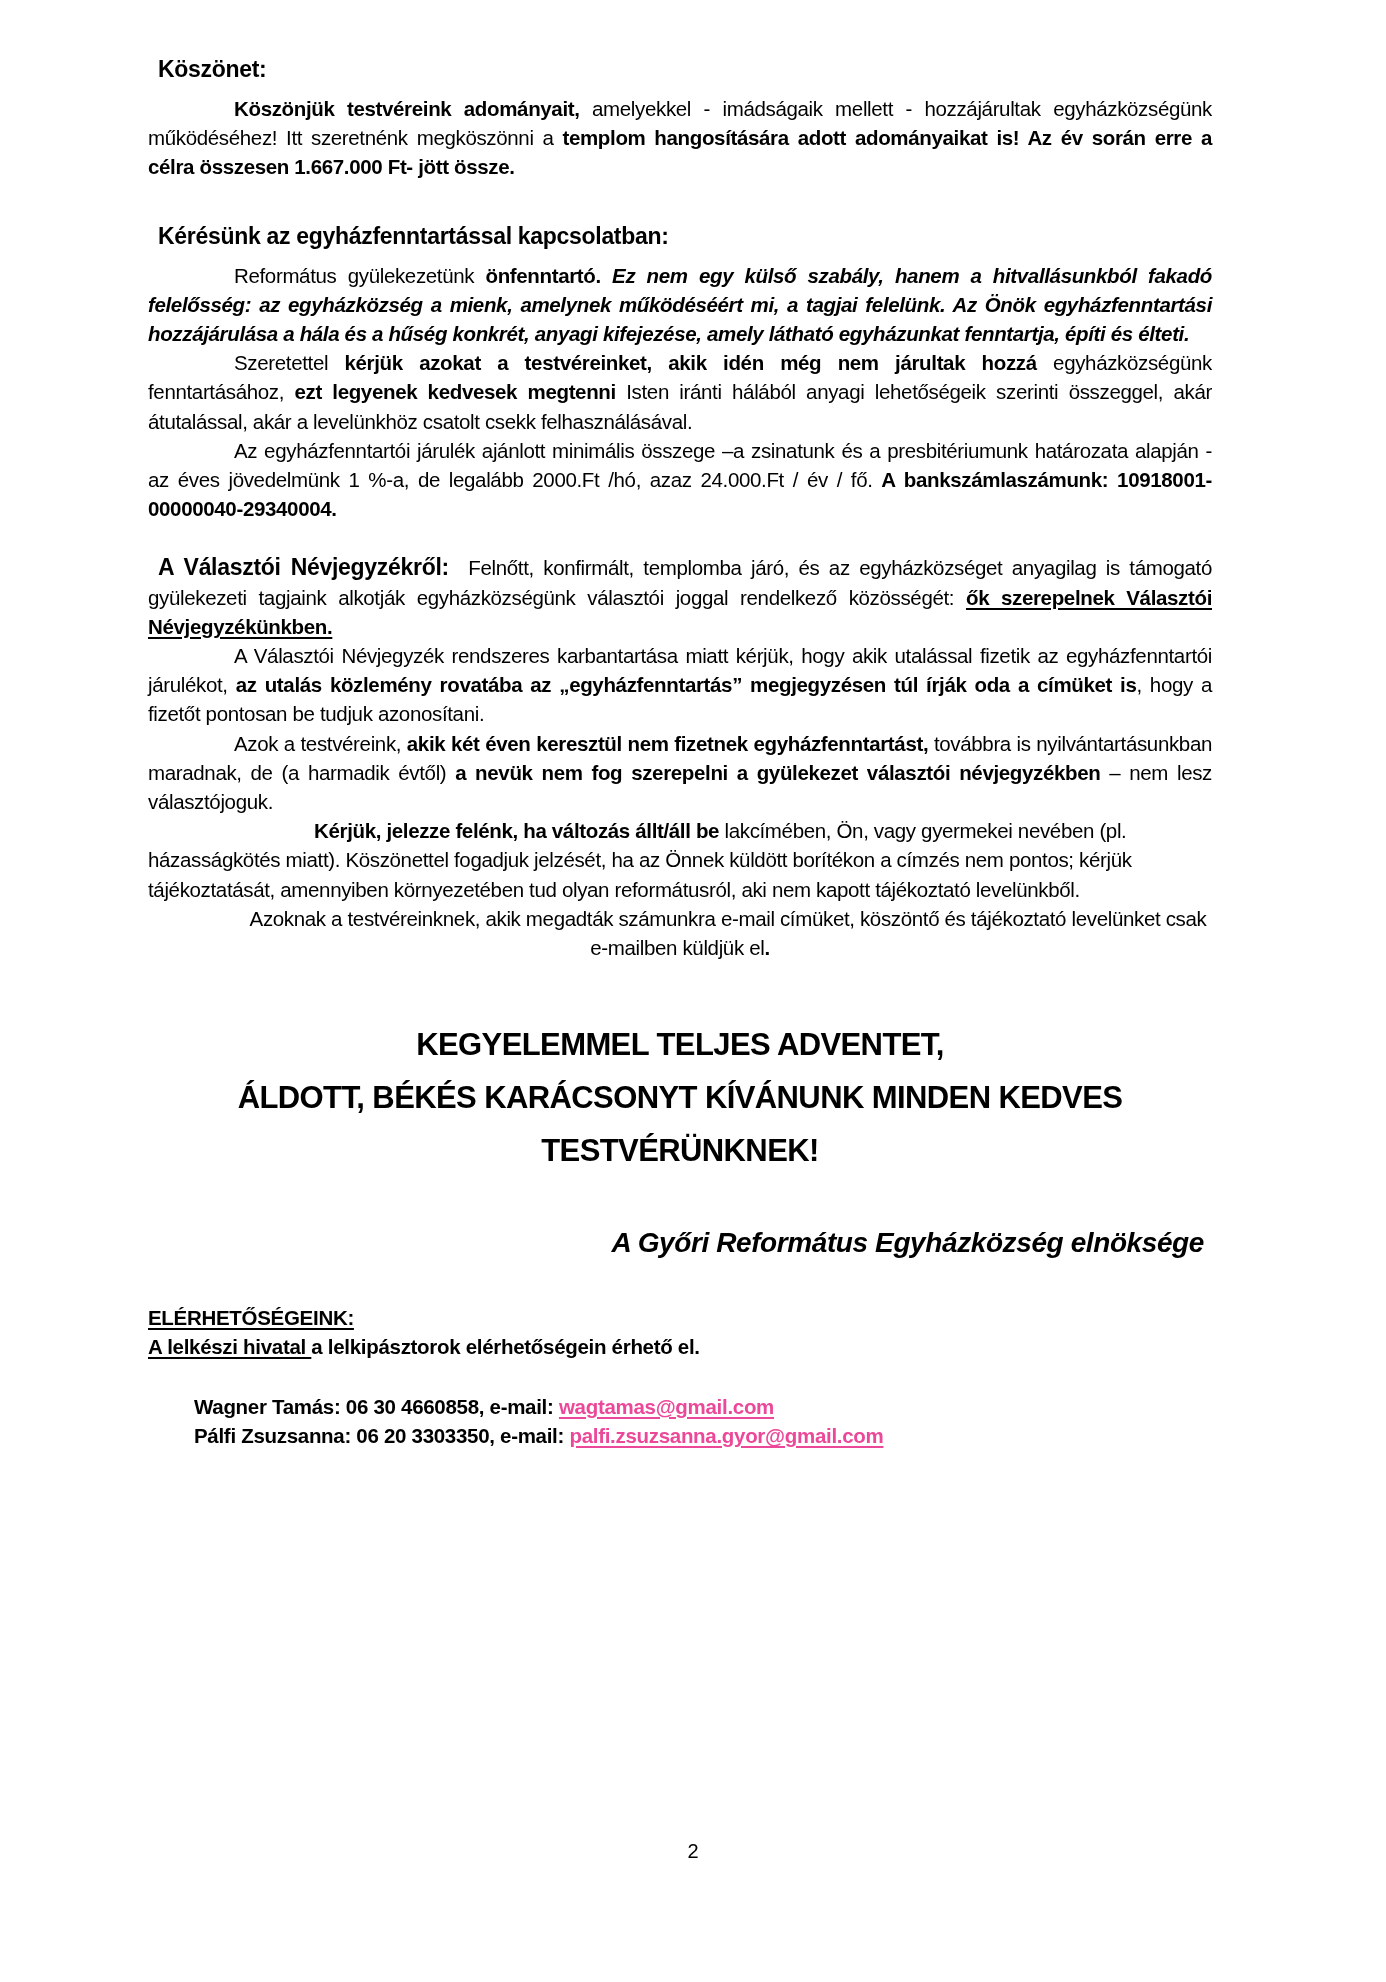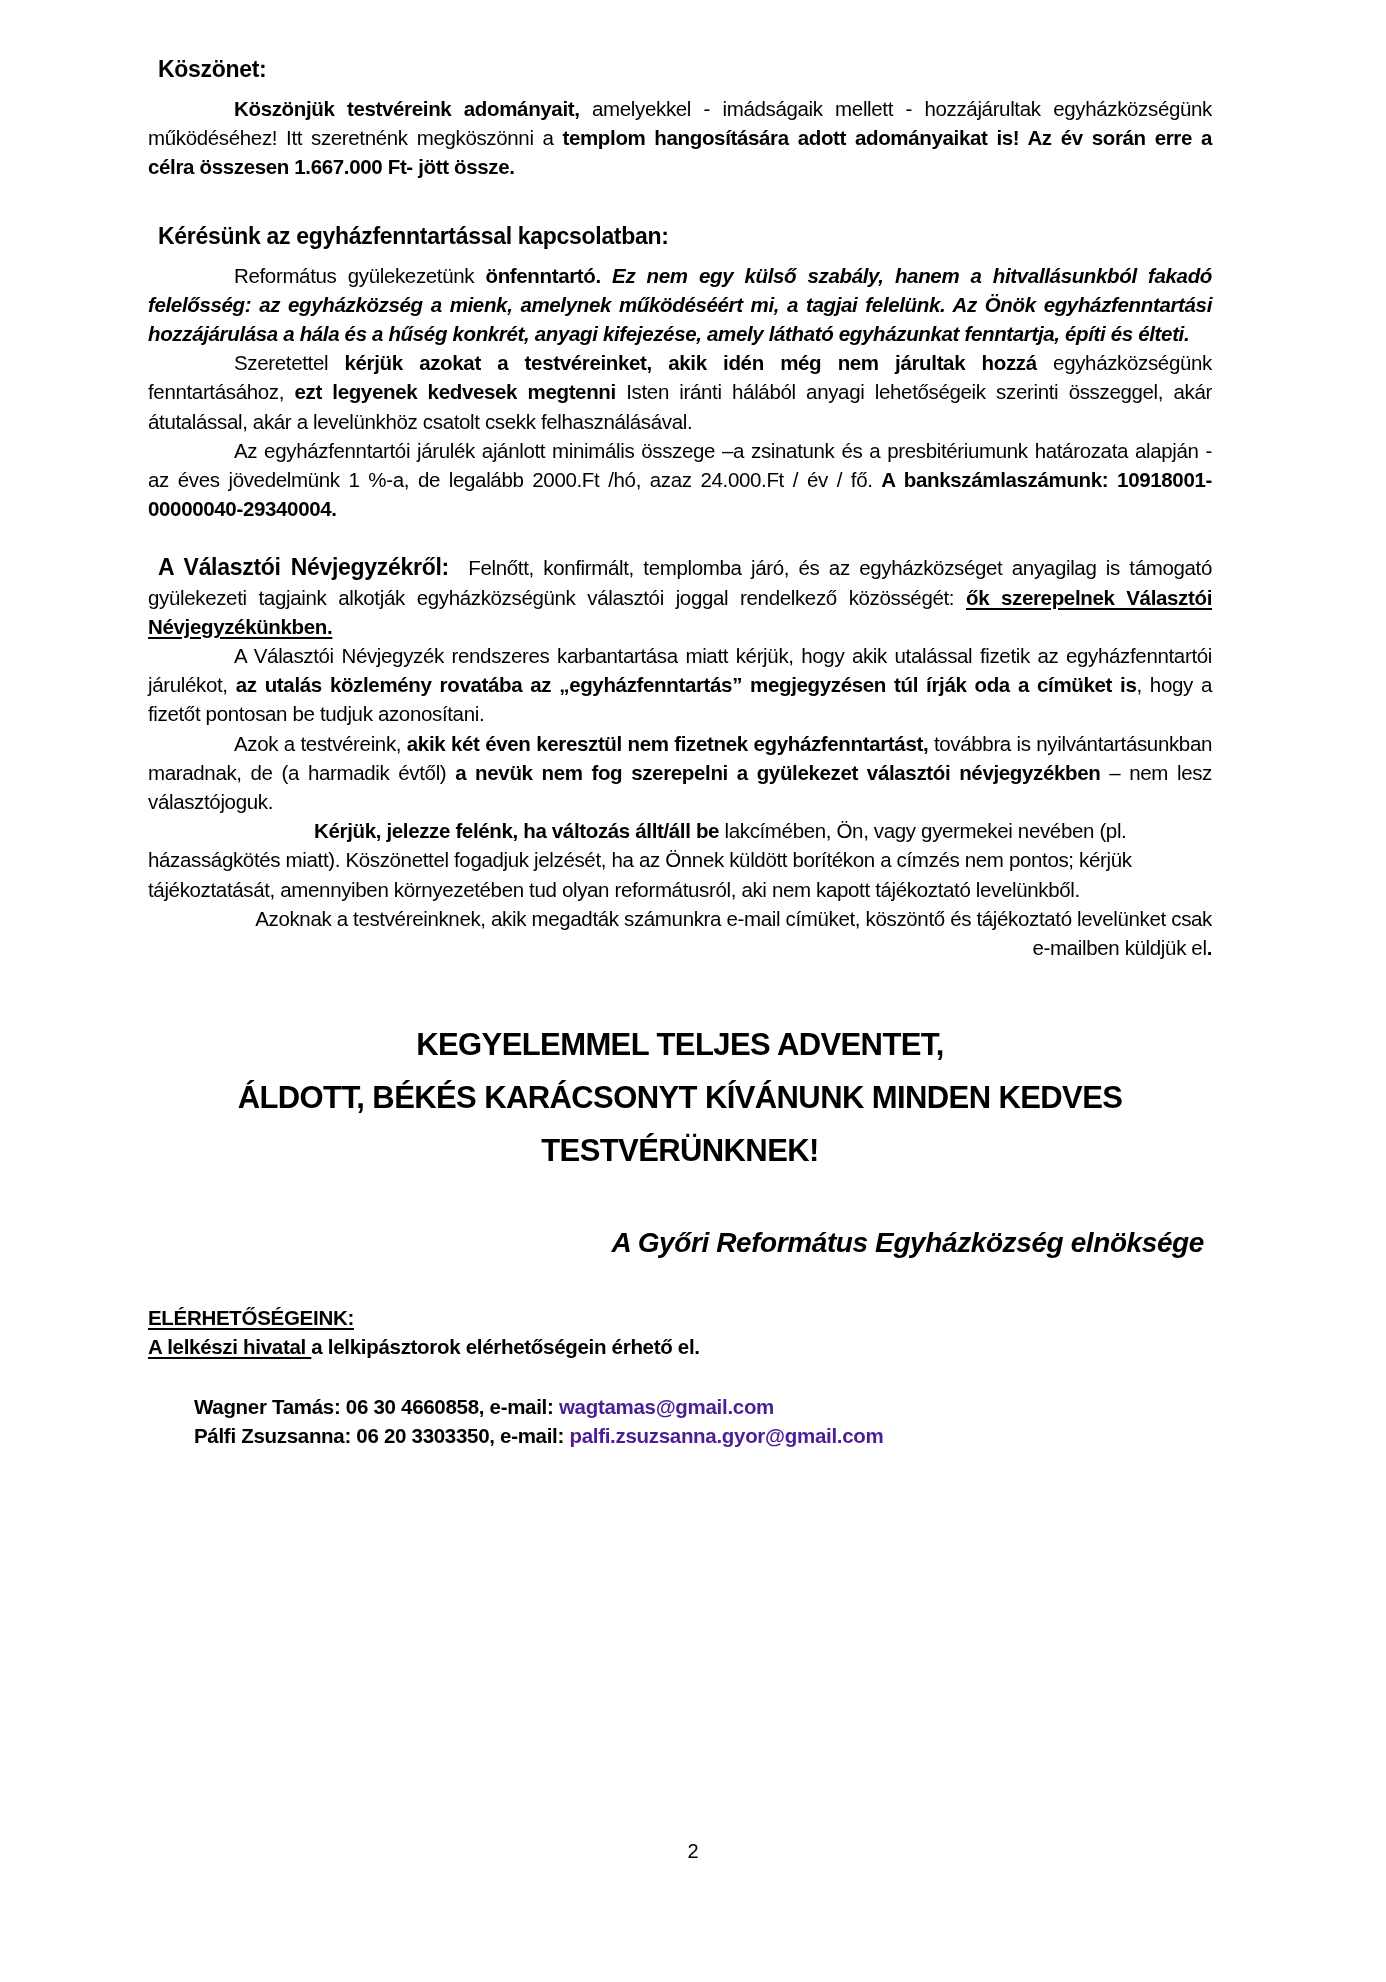--- a/index.html
+++ b/index.html
@@ -69,22 +69,23 @@
     }
     .contact {
       font-size: 20.5px;
       font-weight: bold;
       line-height: 29.2px;
       margin: 0;
       padding-left: 46px;
       letter-spacing: -0.3px;
     }
     .link {
+      text-decoration: underline;
       text-underline-offset: 3px;
-      color: #4c1d95;
+      color: #ec4899;
       cursor: pointer;
       margin-top: 39px;
     }
     .pagenum {
       position: absolute;
       left: 0;
       width: 1386px;
       top: 1839px;
       text-align: center;
       font-size: 20px;
@@ -112,21 +113,21 @@
     <p class="p indent"><span>Az egyházfenntartói járulék ajánlott minimális összege –a zsinatunk és a presbitériumunk határozata alapján - az éves jövedelmünk 1 %-a,  de legalább 2000.Ft /hó, azaz 24.000.Ft / év / fő. </span><span class="b">A bankszámlaszámunk: 10918001-00000040-29340004.</span></p>
   </section>
 
   <div class="gap"></div>
 
   <section>
     <p class="p"><span class="h" style="font-size:23px;">A Választói Névjegyzékről:</span><span> Felnőtt, konfirmált, templomba járó, és az egyházközséget anyagilag is támogató gyülekezeti tagjaink alkotják egyházközségünk választói joggal rendelkező közösségét: </span><span class="b u">ők szerepelnek Választói Névjegyzékünkben.</span></p>
     <p class="p indent"><span>A Választói Névjegyzék rendszeres karbantartása miatt kérjük, hogy akik utalással fizetik az egyházfenntartói járulékot, </span><span class="b">az utalás közlemény rovatába az „egyházfenntartás” megjegyzésen túl írják oda a címüket is</span><span>, hogy a fizetőt pontosan be tudjuk azonosítani.</span></p>
     <p class="p indent"><span>Azok a testvéreink, </span><span class="b">akik két éven keresztül nem fizetnek egyházfenntartást,</span><span> továbbra is nyilvántartásunkban maradnak, de (a harmadik évtől) </span><span class="b">a nevük nem fog szerepelni a gyülekezet választói névjegyzékben</span><span> – nem lesz választójoguk.</span></p>
     <p class="p center-indent" style="text-align:left;"><span class="b">Kérjük, jelezze felénk, ha változás állt/áll be</span><span> lakcímében, Ön, vagy gyermekei nevében (pl. házasságkötés miatt). Köszönettel fogadjuk jelzését, ha az Önnek küldött borítékon a címzés nem pontos; kérjük tájékoztatását, amennyiben környezetében tud olyan reformátusról, aki nem kapott tájékoztató levelünkből.</span></p>
-    <p class="p indent2" style="text-align:right;"><span>Azoknak a testvéreinknek, akik megadták számunkra e-mail címüket, köszöntő és tájékoztató levelünket csak e-mailben küldjük el</span><span class="b">.</span></p>
+    <p class="p indent2" style="text-align:center;"><span>Azoknak a testvéreinknek, akik megadták számunkra e-mail címüket, köszöntő és tájékoztató levelünket csak e-mailben küldjük el</span><span class="b">.</span></p>
   </section>
 
   <div style="height:52px;"></div>
 
   <section>
     <p class="greeting">KEGYELEMMEL TELJES ADVENTET,</p>
     <p class="greeting">ÁLDOTT, BÉKÉS KARÁCSONYT KÍVÁNUNK MINDEN KEDVES</p>
     <p class="greeting">TESTVÉRÜNKNEK!</p>
   </section>
 

